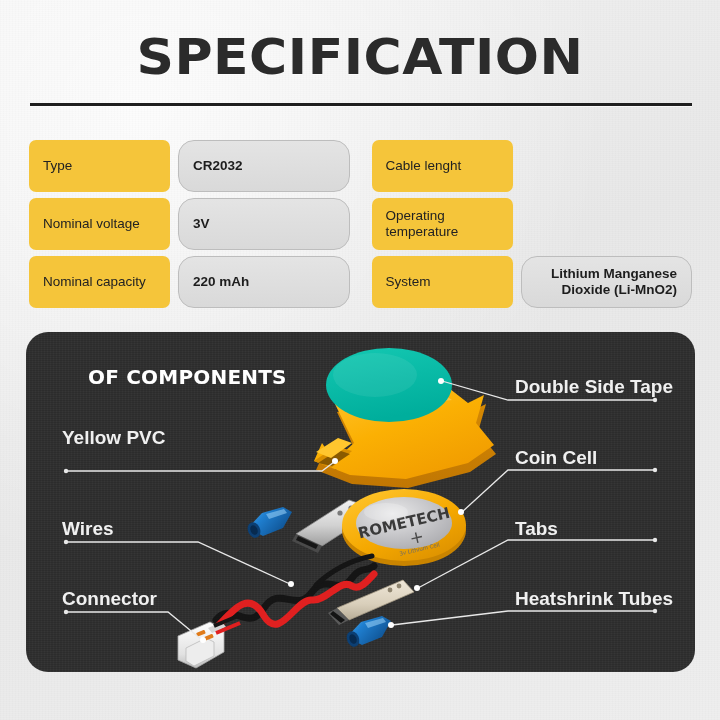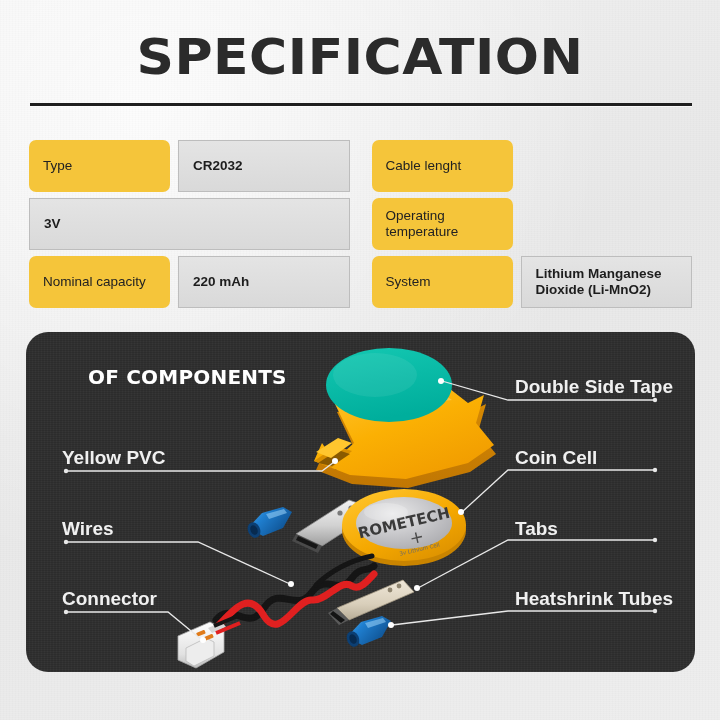--- a/index.html
+++ b/index.html
@@ -74,28 +74,29 @@
     padding: 0 14px;
     font-size: 13.5px;
     line-height: 1.22;
     color: #222;
     font-weight: 400;
   }
   .spec-val {
     flex: 1;
     background: linear-gradient(180deg,#e4e4e4,#d9d9d9);
     border: 1px solid #bdbdbd;
-    border-radius: 0;
+    border-radius: 16px;
     display: flex;
     align-items: center;
     padding: 0 14px;
     font-size: 13.5px;
     line-height: 1.2;
     color: #1d1d1d;
     font-weight: 700;
+    text-align: right;
   }
 
   
   .panel {
     position: absolute;
     left: 26px; top: 332px;
     width: 669px; height: 340px;
     background: #2f2f2f;
     border-radius: 22px;
     overflow: hidden;
@@ -156,20 +157,21 @@
   <div class="spec-row">
     <div class="spec-key">Type</div>
     <div class="spec-val">CR2032</div>
   </div>
 
   <div class="spec-row">
     <div class="spec-key">Cable lenght</div>
   </div>
 
   <div class="spec-row">
+    <div class="spec-key">Nominal voltage</div>
     <div class="spec-val">3V</div>
   </div>
 
   <div class="spec-row">
     <div class="spec-key">Operating temperature</div>
   </div>
 
   <div class="spec-row">
     <div class="spec-key">Nominal capacity</div>
     <div class="spec-val">220 mAh</div>
@@ -338,20 +340,20 @@
     <path d="M655,540 L508,540 L418,588"></path>
     <circle cx="655" cy="540" r="2.2" fill="#e8e8e8" stroke="none"></circle>
     <circle cx="417" cy="588" r="3" fill="#ffffff" stroke="none"></circle>
 
     <path d="M655,611 L508,611 L392,625"></path>
     <circle cx="655" cy="611" r="2.2" fill="#e8e8e8" stroke="none"></circle>
     <circle cx="391" cy="625" r="3" fill="#ffffff" stroke="none"></circle>
   </g>
 </svg>
 
-<div class="callout cal-left" style="top:447px">Yellow PVC</div>
+<div class="callout cal-left" style="top:427px">Yellow PVC</div>
 <div class="callout cal-left" style="top:518px">Wires</div>
 <div class="callout cal-left" style="top:588px">Connector</div>
 
 <div class="callout cal-right" style="top:376px">Double Side Tape</div>
 <div class="callout cal-right" style="top:447px">Coin Cell</div>
 <div class="callout cal-right" style="top:518px">Tabs</div>
 <div class="callout cal-right" style="top:588px">Heatshrink Tubes</div>
 
 </body></html>

